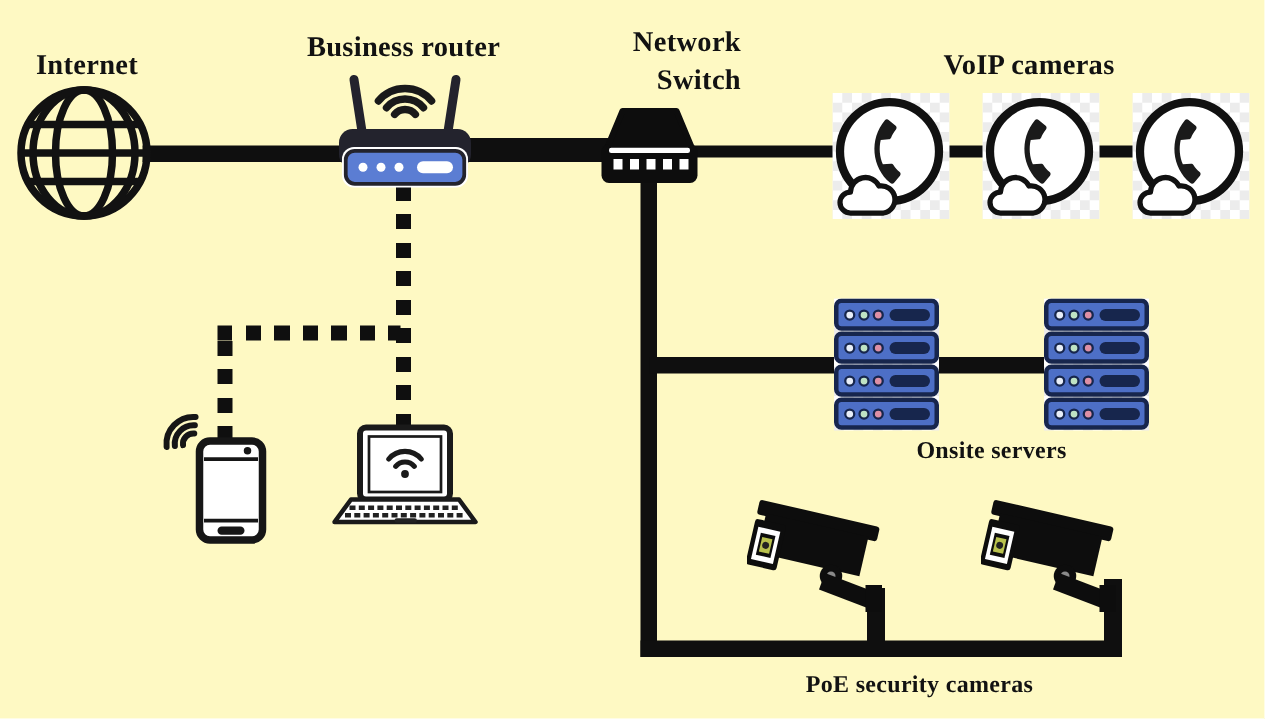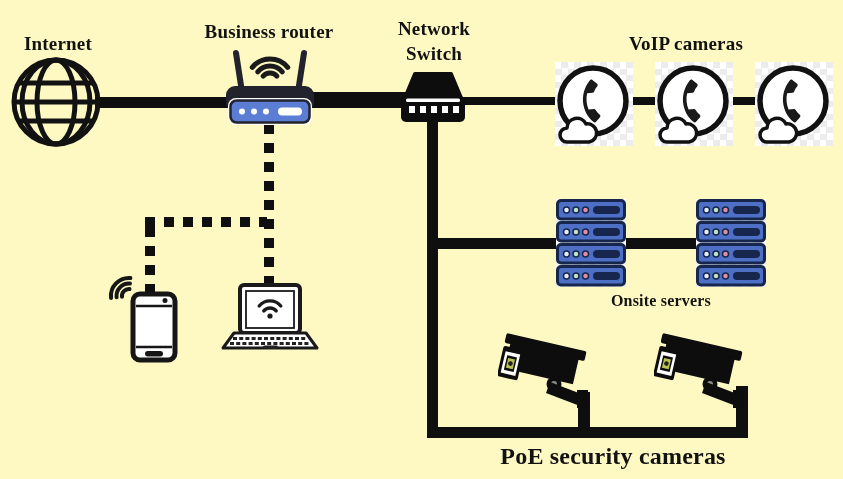--- a/index.html
+++ b/index.html
@@ -73,21 +73,21 @@
       <polygon points="16,2 52,2 62,26 6,26" fill="#0d0d0d" stroke="#0d0d0d" stroke-width="4" stroke-linejoin="round"></polygon>
       <rect x="2" y="24" width="64" height="26" rx="5" fill="#0d0d0d"></rect>
       <rect x="7" y="26.5" width="54" height="3.5" rx="1.5" fill="#ffffff"></rect>
       <rect x="10" y="34" width="6" height="7" fill="#ffffff"></rect>
       <rect x="21" y="34" width="6" height="7" fill="#ffffff"></rect>
       <rect x="32" y="34" width="6" height="7" fill="#ffffff"></rect>
       <rect x="43" y="34" width="6" height="7" fill="#ffffff"></rect>
       <rect x="54" y="34" width="6" height="7" fill="#ffffff"></rect>
     </svg>
   </div>
-  <div class="label" style="left:374px;top:16px;width:120px;">Network Switch</div>
+  <div class="label" style="left:374px;top:16px;width:120px;text-align:right;">Network Switch</div>
 
   <div class="label" style="left:596px;top:31px;width:180px;">VoIP cameras</div>
 
   <div class="node checker" style="left:555px;top:62px;width:78px;height:84px;">
     <svg width="78" height="84" viewBox="0 0 78 84">
       <circle cx="38" cy="39" r="33" fill="#ffffff" stroke="#111111" stroke-width="5.5"></circle>
       <g transform="translate(17,18) scale(1.75)">
         <path transform="rotate(40 12 12)" fill="#1a1a1a" d="M6.62 10.79c1.44 2.83 3.76 5.14 6.59 6.59l2.2-2.2c.27-.27.67-.36 1.02-.24 1.12.37 2.33.57 3.57.57.55 0 1 .45 1 1V20c0 .55-.45 1-1 1-9.39 0-17-7.61-17-17 0-.55.45-1 1-1h3.5c.55 0 1 .45 1 1 0 1.25.2 2.45.57 3.57.11.35.03.74-.25 1.02l-2.2 2.2z"></path>
       </g>
       <path d="M34 80 H12 A7 7 0 0 1 12 66 A10 10 0 0 1 31 62 A8 8 0 0 1 34 80 Z" fill="#ffffff" stroke="#111111" stroke-width="3.5" stroke-linejoin="round"></path>
@@ -235,15 +235,15 @@
         <rect x="7.5" y="31.5" width="10" height="15" fill="#0d0d0d"></rect>
         <rect x="9" y="34" width="7" height="10" fill="#b9c24e"></rect>
         <circle cx="12.5" cy="39" r="2.3" fill="#222222"></circle>
       </g>
       <circle cx="56" cy="52" r="7.5" fill="#0d0d0d"></circle>
       <circle cx="56" cy="52" r="3" fill="#8a8a8a"></circle>
       <polygon points="52,50 86,63 82,74 48,61" fill="#0d0d0d"></polygon>
       <rect x="79" y="58" width="11" height="18" fill="#0d0d0d"></rect>
     </svg>
   </div>
-  <div class="label" style="left:493px;top:444px;width:240px;font-size:24px;">PoE security cameras</div>
+  <div class="label" style="left:493px;top:444px;width:240px;font-size:16px;">PoE security cameras</div>
 
 </div>
 
 </body></html>

